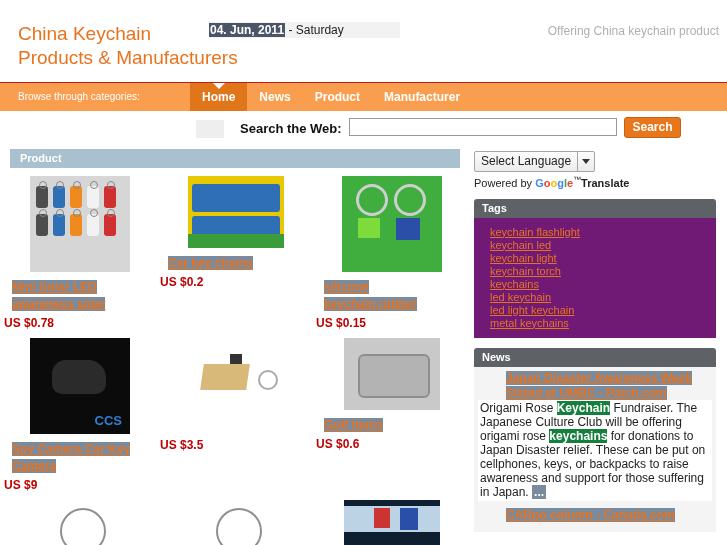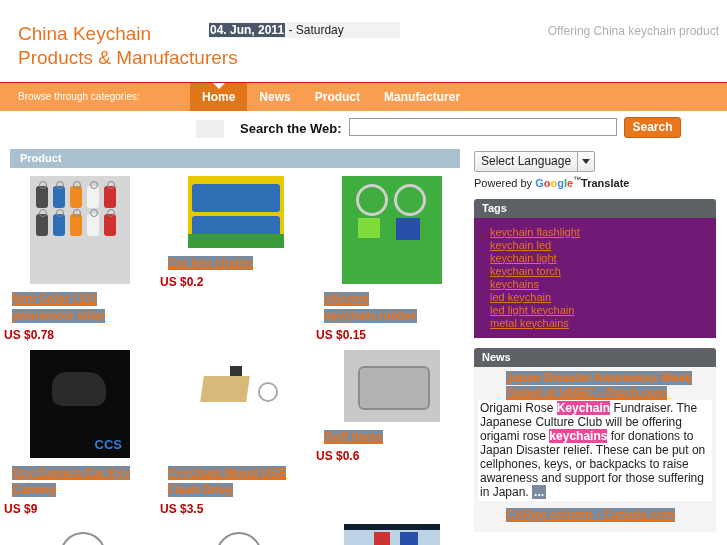--- a/index.html
+++ b/index.html
@@ -200,21 +200,21 @@
   .prod-thumb {
     width: 96px;
     height: 72px;
     margin: 0 auto;
     display: block;
     background: #dddddd;
     border: 0;
     position: relative;
     overflow: hidden;
   }
-  .prod-thumb.big { width: 100px; height: 108px; }
+  .prod-thumb.big { width: 100px; height: 96px; }
   .prod-title {
     display: inline;
     color: #E8731E;
     background: #7b8b9e;
     font-size: 12px;
     font-weight: bold;
     text-decoration: underline;
     line-height: 15px;
     cursor: pointer;
     box-decoration-break: clone;
@@ -326,21 +326,21 @@
   .news-title-wrap { line-height: 14px; }
   .news-snippet {
     background: #ffffff;
     color: #222;
     font-size: 12px;
     line-height: 14px;
     padding: 1px 2px 2px 2px;
     margin-top: 0px;
   }
   .kw {
-    background: #ec4899;
+    background: #15803d;
     color: #ffffff;
     font-weight: bold;
     text-align: right;
   }
   .ellipsis-hl {
     background: #7b8b9e;
     color: #ffffff;
     font-weight: bold;
     padding: 0 2px;
   }
@@ -466,21 +466,20 @@
         <div class="prod-title-wrap"><span class="prod-title">Spy Camera Car Key Camera</span></div>
         <div class="prod-price">US $9</div>
       </div>
 
       <div class="product-cell">
         <div class="prod-thumb big t-wood">
           <div class="usb"></div>
             <div class="body"></div>
             <div class="ring"></div>
         </div>
-        <div class="prod-title-wrap"><span class="prod-title">Keychain Wood USB Flash Drive</span></div>
         <div class="prod-price">US $3.5</div>
       </div>
 
       <div class="product-cell">
         <div class="prod-thumb t-golf">
           <div class="buckle"></div>
         </div>
         <div class="prod-title-wrap"><span class="prod-title">Golf items</span></div>
         <div class="prod-price">US $0.6</div>
       </div>

